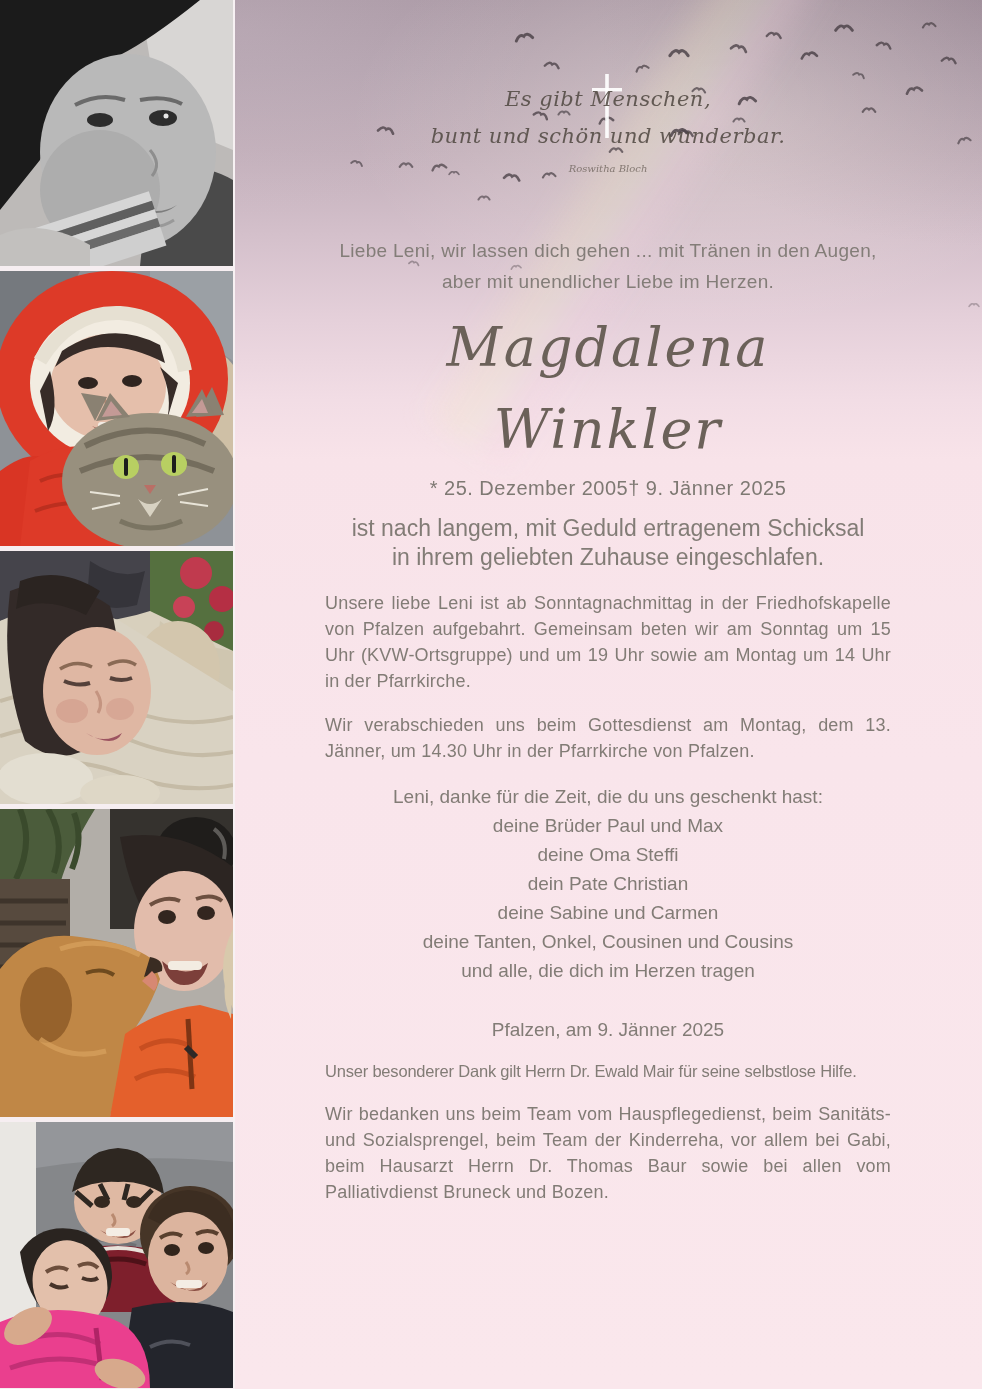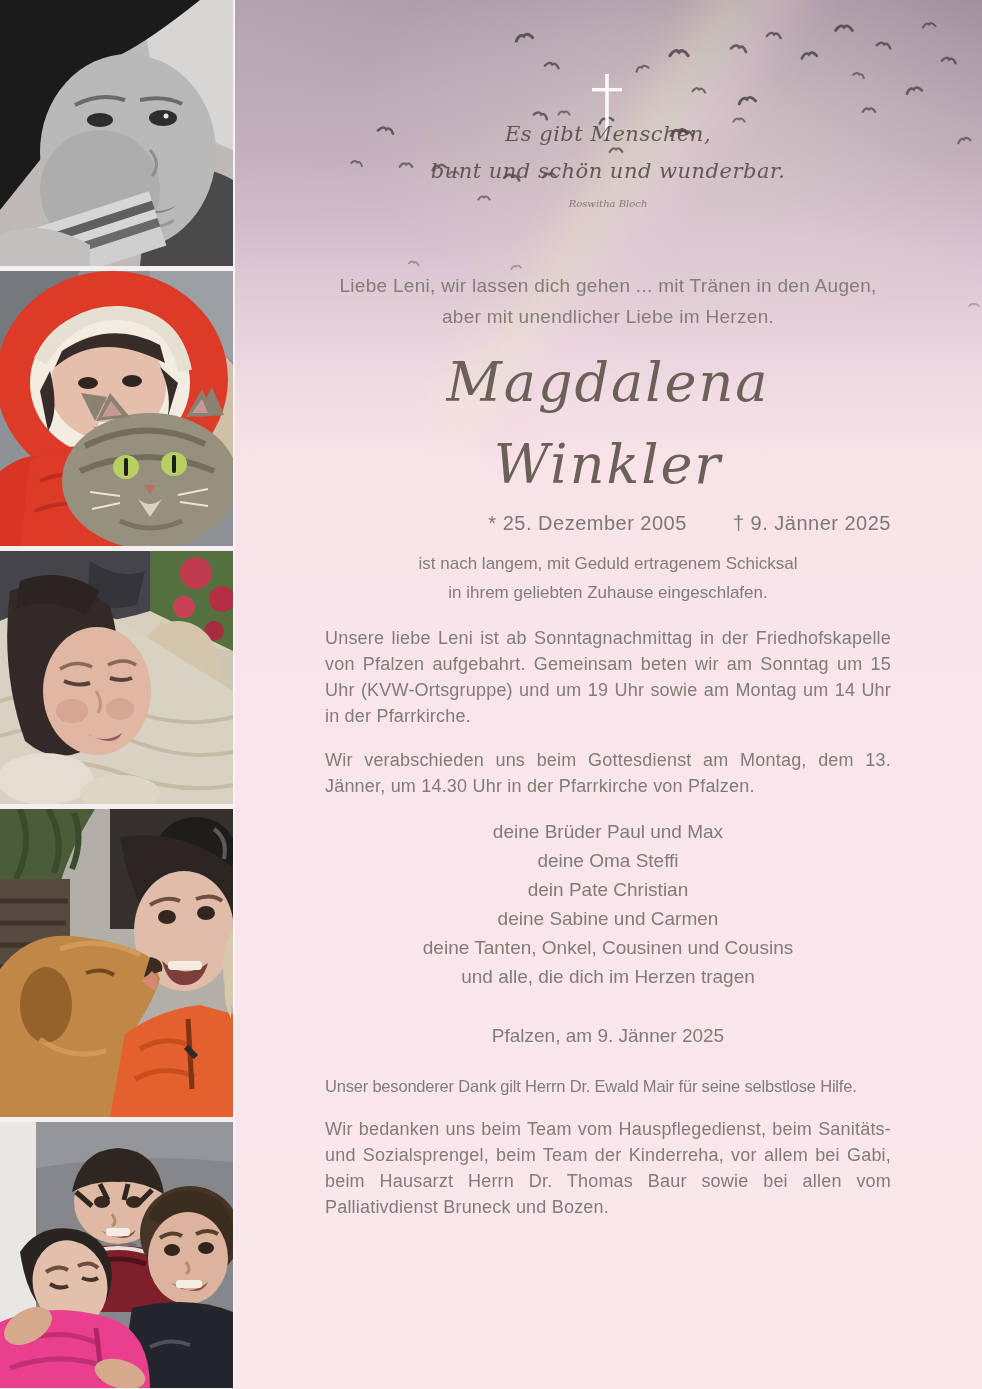--- a/index.html
+++ b/index.html
@@ -37,33 +37,33 @@
     background:linear-gradient(90deg, rgba(255,255,255,0) 0%,
       rgba(243,230,196,.30) 32%, rgba(228,239,205,.26) 50%,
       rgba(242,208,223,.30) 68%, rgba(255,255,255,0) 100%);
     filter:blur(12px);
   }
   .birds{position:absolute;left:0;top:0;color:#4d444a;pointer-events:none;}
   .cross{position:absolute;left:352px;top:72px;pointer-events:none;}
   
   .content{position:relative;margin-left:90px;width:566px;color:#827c76;}
   .script{font-family:"DejaVu Serif", serif;font-style:italic;}
-  .poem{padding-top:116px;text-align:center;}
+  .poem{padding-top:81px;text-align:center;}
   .poem .l{font-size:21px;line-height:37px;letter-spacing:.5px;color:rgba(82,74,67,.88);}
   .poem .author{font-size:10px;line-height:20px;margin-top:4px;color:rgba(108,98,90,.78);}
   .intro{margin-top:56px;text-align:center;font-size:19px;line-height:31px;letter-spacing:.3px;color:#837d78;}
   .name{margin-top:10px;text-align:center;font-size:54px;line-height:82px;letter-spacing:2px;color:#6b6159;}
-  .dates{margin-top:6px;display:flex;justify-content:flex-end;gap:46px;font-size:20px;letter-spacing:.5px;color:#7e7973;}
-  .passing{margin-top:14px;text-align:center;font-size:17px;line-height:29px;}
+  .dates{margin-top:6px;display:flex;justify-content:center;font-size:20px;letter-spacing:.5px;color:#7e7973;}
+  .passing{margin-top:14px;text-align:center;font-size:23px;line-height:29px;}
   .para{text-align:justify;font-size:18px;line-height:26px;letter-spacing:.2px;}
   .para1{}
   .para2{margin-top:5px;}
   .family{margin-top:18px;text-align:center;font-size:19px;line-height:29px;}
   .place{margin-top:34px;text-align:center;font-size:19px;}
-  .thanks1{margin-top:26px;font-size:16.5px;letter-spacing:-.2px;white-space:nowrap;}
+  .thanks1{margin-top:17px;font-size:16.5px;letter-spacing:-.2px;white-space:nowrap;}
   .thanks2{margin-top:9px;}
 </style>
 </head>
 <body>
 
 <div class="card">
 
   <div class="photos">
 
     <div class="photo" style="height:266px">
@@ -316,20 +316,21 @@
 
       <div class="passing">
         <div>ist nach langem, mit Geduld ertragenem Schicksal</div>
         <div>in ihrem geliebten Zuhause eingeschlafen.</div>
       </div>
 
       <p class="para para1">Unsere liebe Leni ist ab Sonntagnachmittag in der Friedhofskapelle von Pfalzen aufgebahrt. Gemeinsam beten wir am Sonntag um 15 Uhr (KVW-Ortsgruppe) und um 19 Uhr sowie am Montag um 14 Uhr in der Pfarrkirche.</p>
       <p class="para para2">Wir verabschieden uns beim Gottesdienst am Montag, dem 13. Jänner, um 14.30 Uhr in der Pfarrkirche von Pfalzen.</p>
 
       <div class="family">
+        <div>Leni, danke für die Zeit, die du uns geschenkt hast:</div>
         <div>deine Brüder Paul und Max</div>
         <div>deine Oma Steffi</div>
         <div>dein Pate Christian</div>
         <div>deine Sabine und Carmen</div>
         <div>deine Tanten, Onkel, Cousinen und Cousins</div>
         <div>und alle, die dich im Herzen tragen</div>
       </div>
 
       <div class="place">Pfalzen, am 9. Jänner 2025</div>
 

